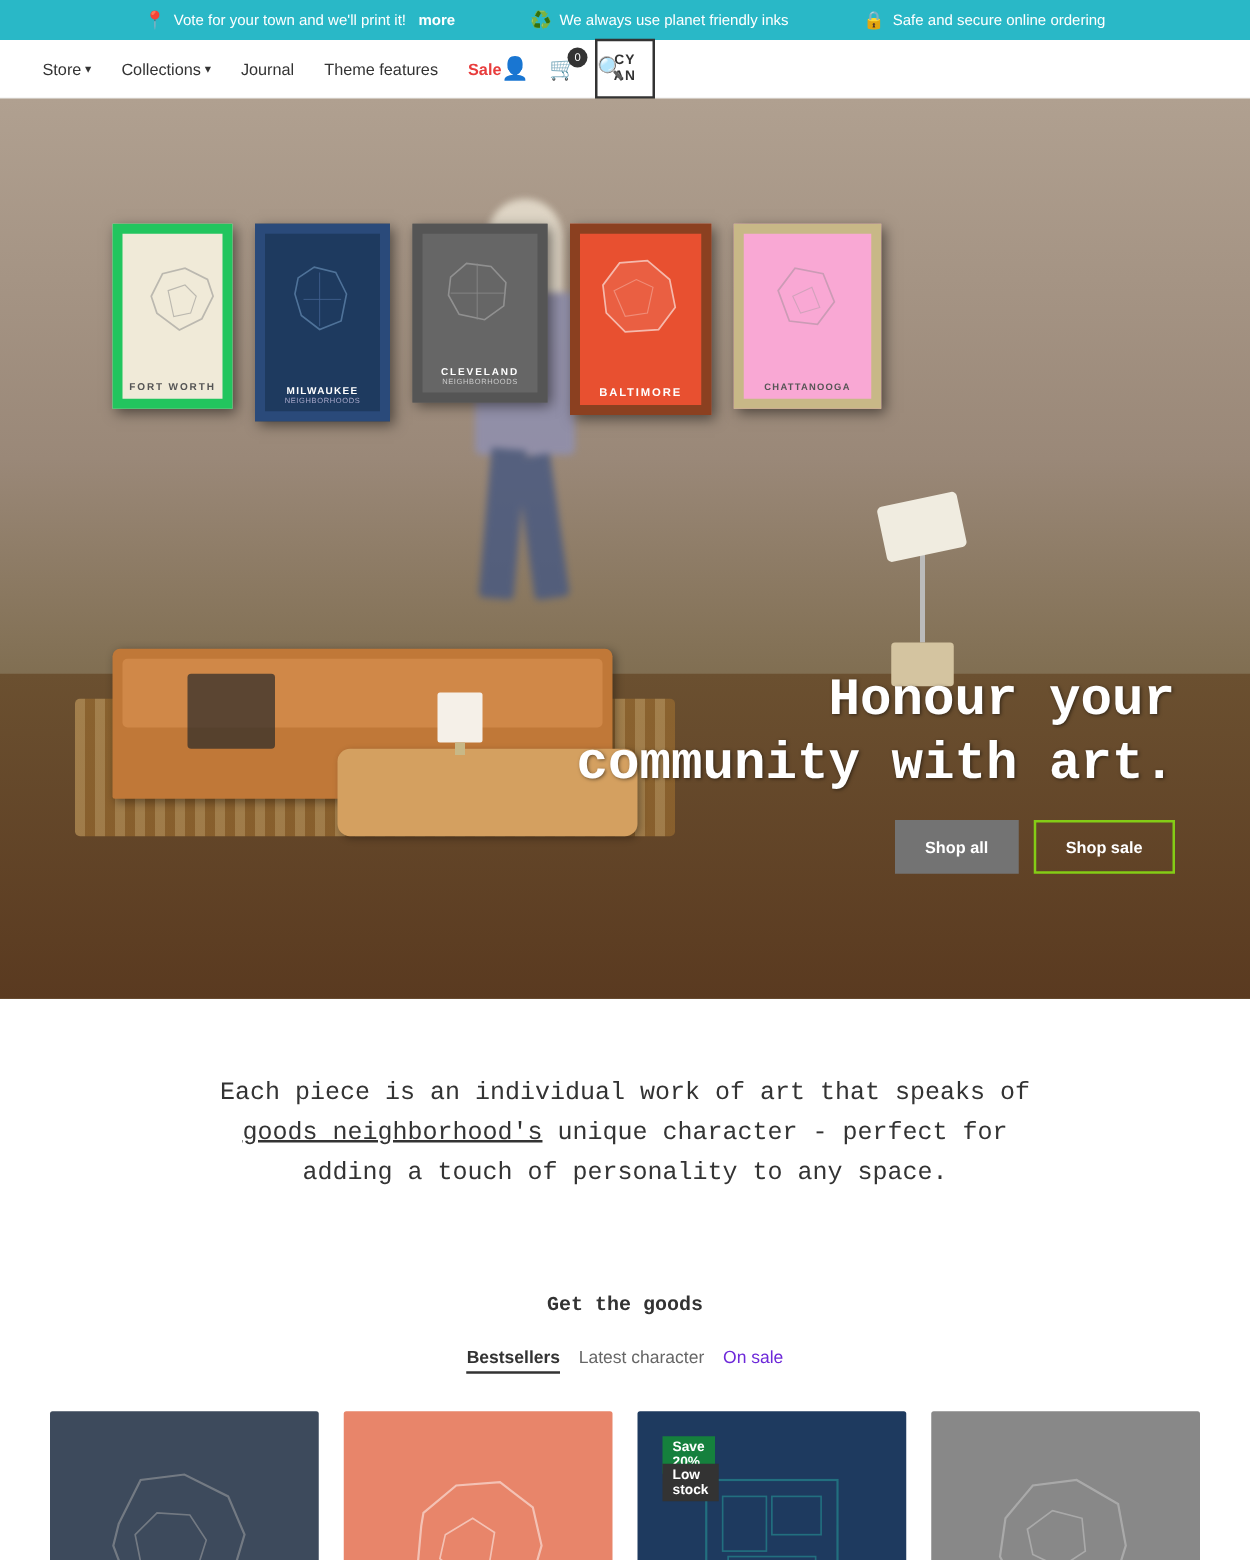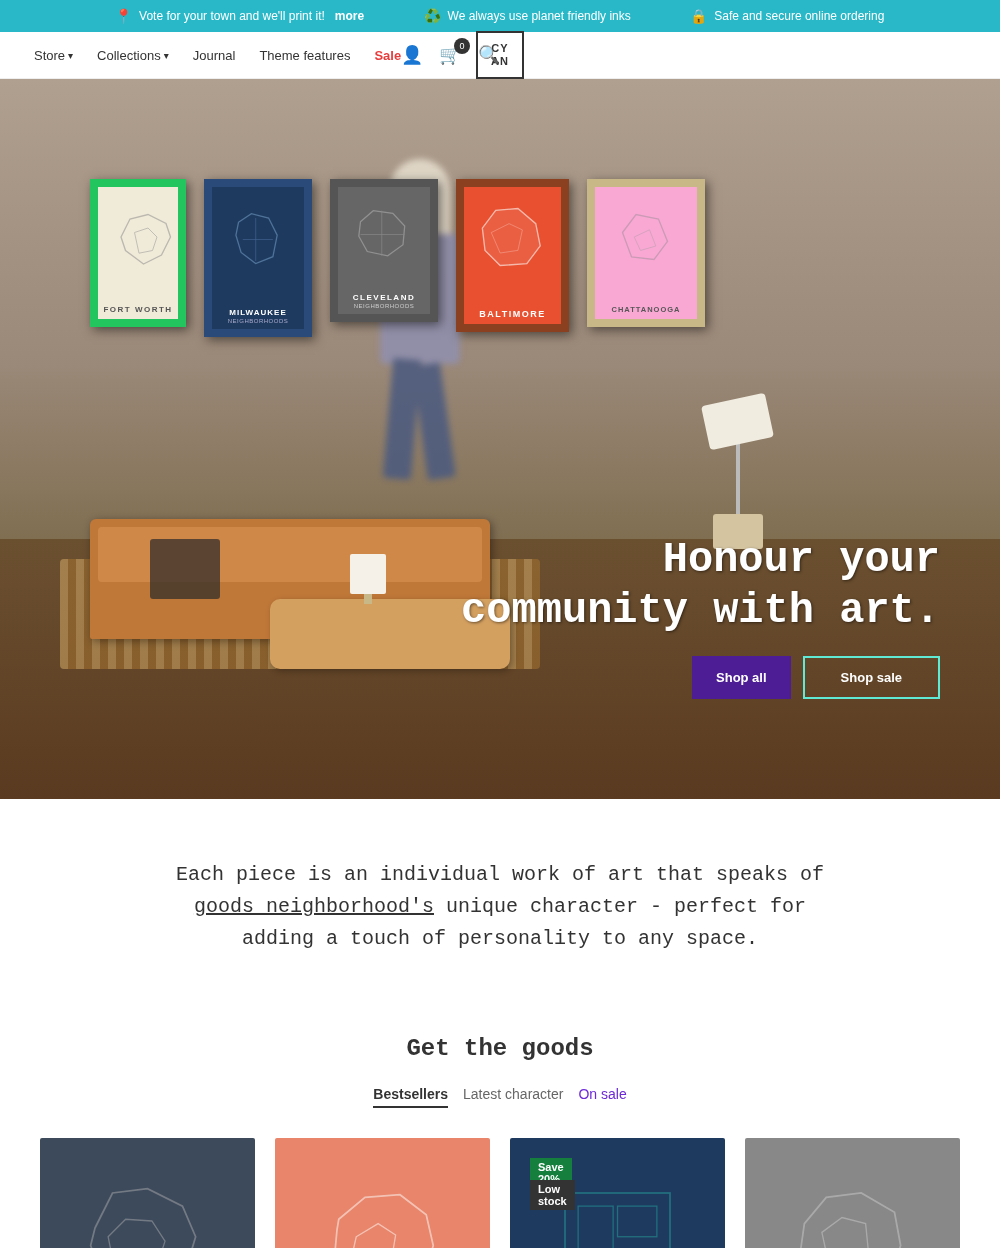--- a/index.html
+++ b/index.html
@@ -131,34 +131,34 @@
       font-weight: bold;
       text-shadow: 1px 1px 3px rgba(0,0,0,0.5);
       margin-bottom: 20px;
     }
     .hero-buttons {
       display: flex;
       gap: 12px;
       justify-content: flex-end;
     }
     .btn-primary {
-      background: #4c1d95;
+      background: #737373;
       color: #fff;
       border: none;
       padding: 12px 24px;
       font-size: 13px;
       cursor: pointer;
       font-family: Arial, sans-serif;
       font-weight: bold;
     }
     .btn-secondary {
       background: transparent;
       color: #fff;
-      border: 2px solid #5eead4;
-      padding: 12px 36px;
+      border: 2px solid #84cc16;
+      padding: 12px 24px;
       font-size: 13px;
       cursor: pointer;
       font-family: Arial, sans-serif;
       font-weight: bold;
     }
 
     
     .content-section {
       padding: 60px 40px;
       text-align: center;
@@ -175,21 +175,21 @@
       color: #333;
       text-decoration: underline;
     }
 
     
     .products-section {
       padding: 20px 40px 40px;
     }
     .section-title {
       text-align: center;
-      font-size: 24px;
+      font-size: 16px;
       font-family: 'Courier New', monospace;
       margin-bottom: 24px;
       color: #333;
     }
     .tabs {
       display: flex;
       justify-content: center;
       gap: 15px;
       margin-bottom: 30px;
     }

